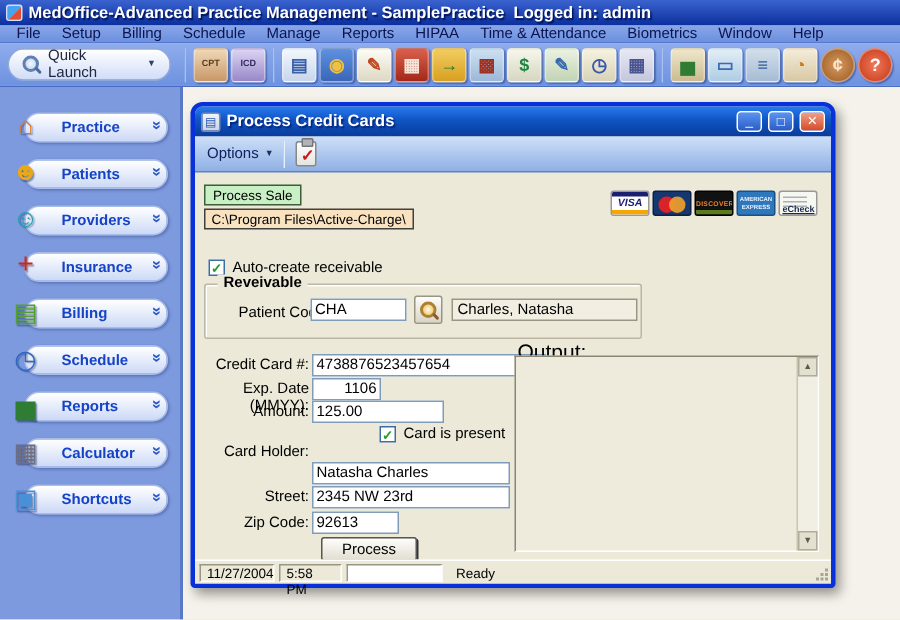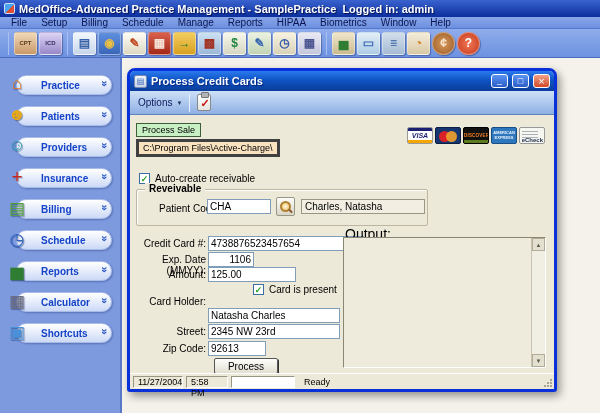--- a/index.html
+++ b/index.html
@@ -146,21 +146,21 @@
   .clip-check { position:absolute; left:2px; top:2px; color:#C81818; font-weight:bold; font-size:11px; }
 
   .dlg-content { position:relative; height:258px; }
 
   .process-sale {
     position:absolute; left:6px; top:8px; padding:1px 5px;
     background:#C8F0C4; border:1px solid #3A5F3A; font-size:9px;
   }
   .path-box {
     position:absolute; left:6px; top:24px; padding:1px 4px;
-    background:#F8E2C0; border:3px solid #404040; font-size:9px;
+    background:#F8E2C0; border:1px solid #404040; font-size:9px;
   }
 
   .logos { position:absolute; right:9px; top:12px; display:flex; gap:2px; }
   .logo { width:26px; height:17px; border-radius:2px; overflow:hidden; position:relative; flex:0 0 auto; }
   .logo-visa { background:#fff; border:1px solid #999; display:flex; flex-direction:column; }
   .visa-top { height:3px; background:#1A1F71; }
   .visa-mid { flex:1; display:flex; align-items:center; justify-content:center;
     font-size:7px; font-weight:bold; font-style:italic; color:#1A1F71; }
   .visa-bot { height:3px; background:#F7A600; }
   .logo-mc { background:#16366F; border:1px solid #0A1F45; }
@@ -246,26 +246,32 @@
 </div>
 
 <div id="menubar">
   <span class="menu-item">File</span>
   <span class="menu-item">Setup</span>
   <span class="menu-item">Billing</span>
   <span class="menu-item">Schedule</span>
   <span class="menu-item">Manage</span>
   <span class="menu-item">Reports</span>
   <span class="menu-item">HIPAA</span>
+  <span class="menu-item">Time &amp; Attendance</span>
   <span class="menu-item">Biometrics</span>
   <span class="menu-item">Window</span>
   <span class="menu-item">Help</span>
 </div>
 
 <div id="toolbar">
+  <div class="quick-launch">
+    <span class="mag"></span>
+    <span class="ql-label">Quick Launch</span>
+    <span class="ql-arrow">▼</span>
+  </div>
   <span class="tsep"></span>
   <span class="ticon ti-cpt">CPT</span>
   <span class="ticon ti-icd">ICD</span>
   <span class="tsep"></span>
   <span class="ticon ti-card">▤</span>
   <span class="ticon ti-cd">◉</span>
   <span class="ticon ti-edit">✎</span>
   <span class="ticon ti-facility">▦</span>
   <span class="ticon ti-transfer">→</span>
   <span class="ticon ti-workstation">▩</span>

